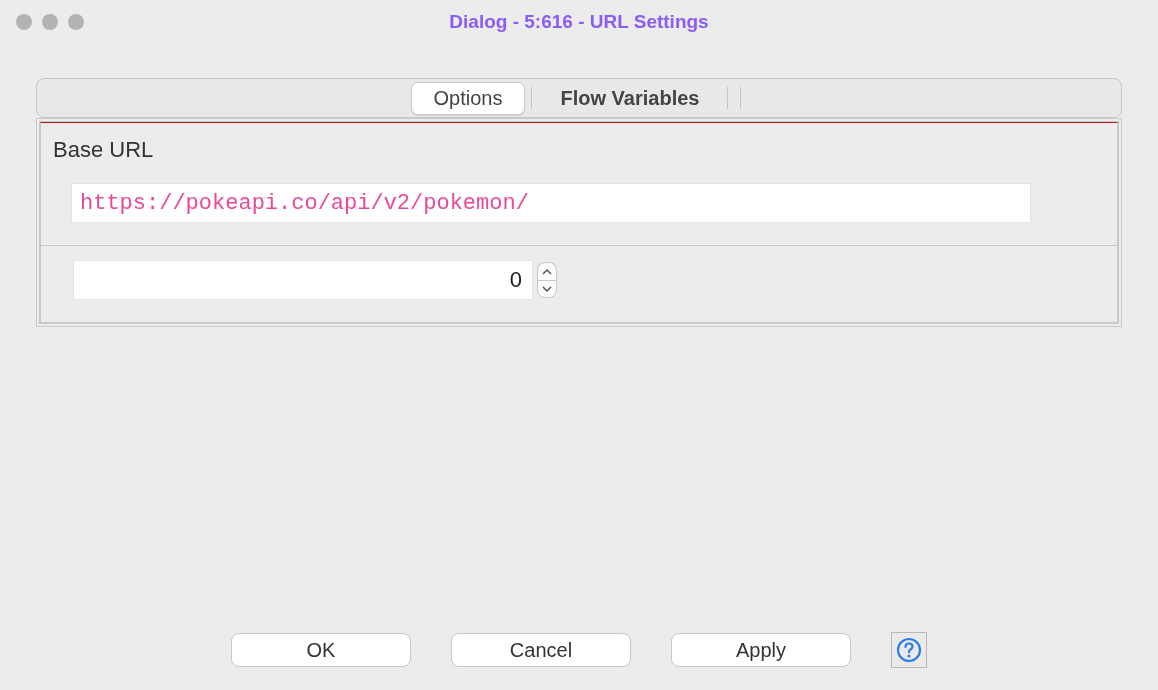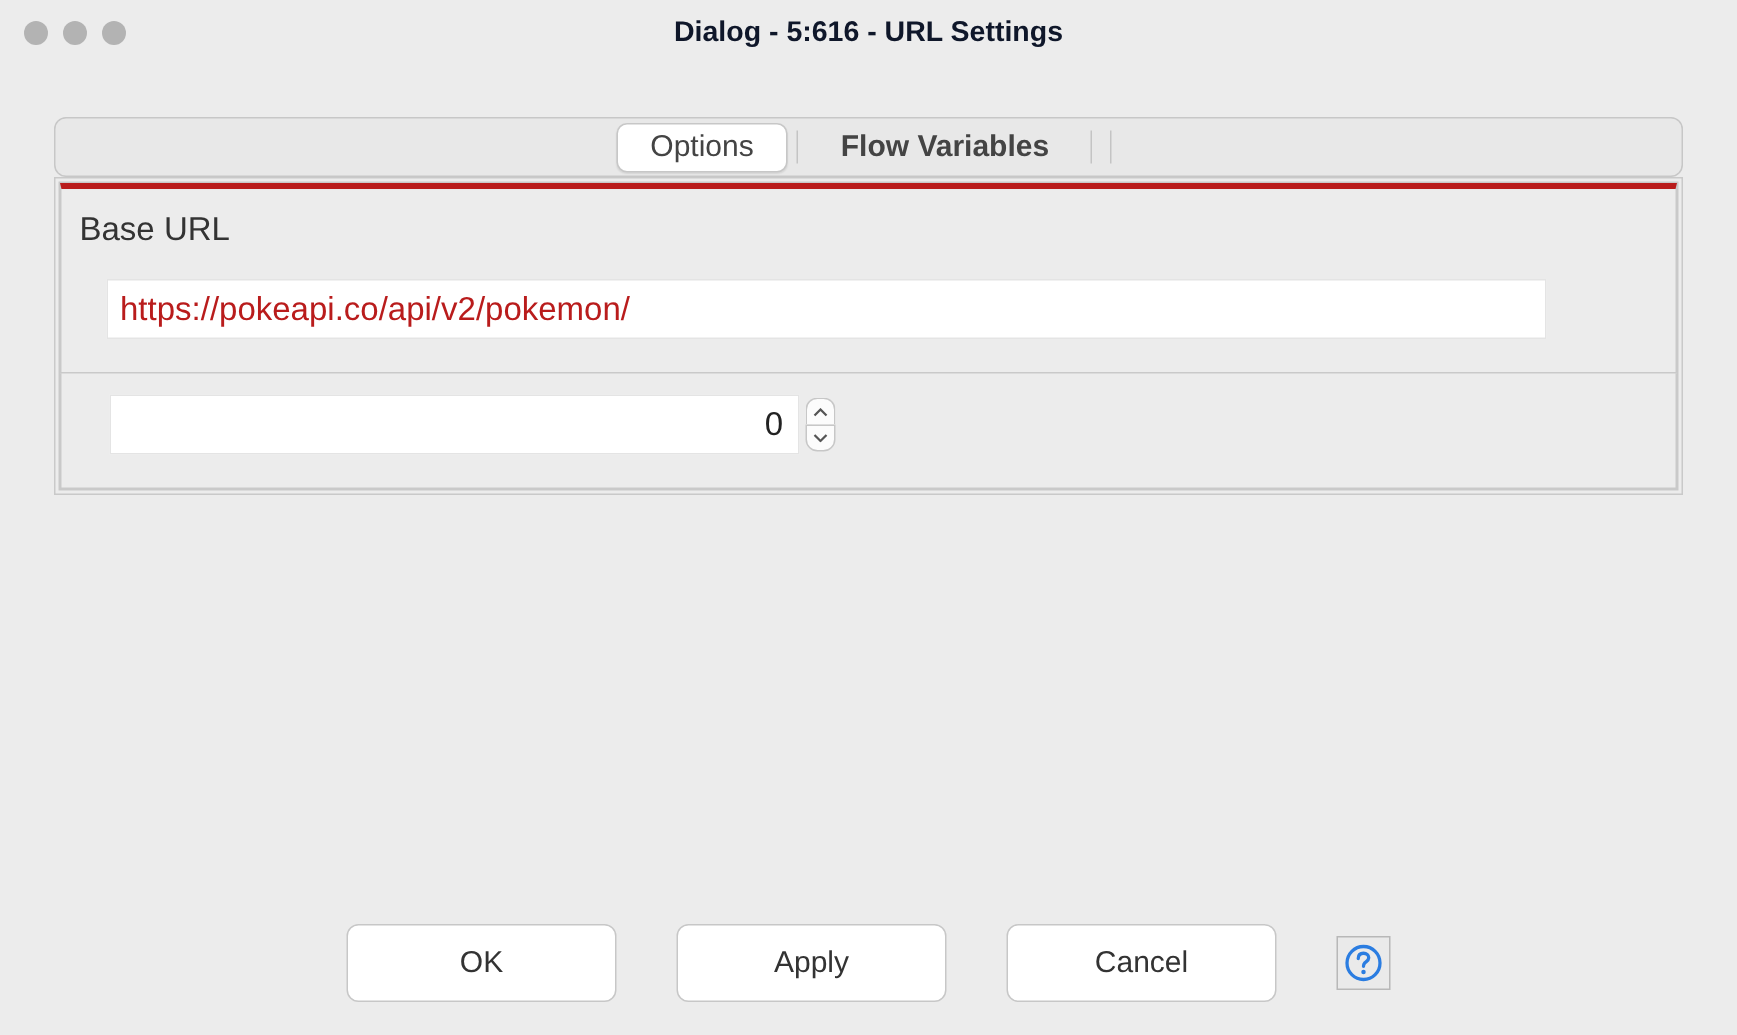--- a/index.html
+++ b/index.html
@@ -34,21 +34,21 @@
       width: 16px;
       height: 16px;
       border-radius: 50%;
       background: #b3b3b3;
     }
     .window-title {
       flex: 1;
       text-align: center;
       font-size: 19px;
       font-weight: 600;
-      color: #0f172a;
+      color: #8b5cf6;
     }
     .content-area {
       padding: 34px 36px 0 36px;
     }
     .tabbar-wrap {
       position: relative;
       height: 32px;
     }
     .tabbar {
       display: flex;
@@ -89,39 +89,39 @@
     }
     .panel-inner {
       border: 1px solid #c9c9c9;
     }
     .group {
       border: 1px solid #c9c9c9;
       border-top: none;
       padding: 14px 14px 22px 14px;
     }
     .group:first-child {
-      border-top: 4px solid #b91c1c;
+      border-top: 1px solid #b91c1c;
       padding-left: 12px;
     }
     .group-label {
       font-size: 22px;
       color: #333;
       margin-bottom: 20px;
     }
     .text-input {
       display: block;
       width: calc(100% - 90px);
       margin-left: 18px;
       height: 40px;
       background: #ffffff;
       border: 1px solid #e4e4e4;
       font-size: 22px;
-      color: #b91c1c;
+      color: #ec4899;
       padding: 0 8px;
-      font-family: Liberation Sans, sans-serif;
+      font-family: Liberation Mono, monospace;
     }
     .spinner-row {
       display: flex;
       align-items: center;
       margin-left: 18px;
     }
     .spinner-input {
       width: 460px;
       height: 40px;
       background: #ffffff;
@@ -166,21 +166,21 @@
       bottom: 22px;
       left: 0;
       right: 0;
       display: flex;
       align-items: center;
       justify-content: center;
       gap: 40px;
     }
     .footer-btn {
       width: 180px;
-      height: 52px;
+      height: 34px;
       background: #ffffff;
       border: 1px solid #c7c7c7;
       border-radius: 8px;
       font-size: 20px;
       color: #333;
       cursor: pointer;
       font-family: inherit;
     }
     .help-btn {
       width: 36px;
@@ -248,22 +248,22 @@
       </div>
 
 
     </div>
   </div>
 
 </div>
 
 <div class="footer">
   <button class="footer-btn">OK</button>
+  <button class="footer-btn">Cancel</button>
   <button class="footer-btn">Apply</button>
-  <button class="footer-btn">Cancel</button>
   <div class="help-btn">
     <svg viewBox="0 0 28 28">
       <circle cx="14" cy="14" r="11" fill="none" stroke="#2b7de1" stroke-width="2.2"></circle>
       <path d="M10.5 11 C10.5 8.5 12 7.5 14 7.5 C16 7.5 17.5 8.6 17.5 10.5 C17.5 12.4 15.8 13 14.8 14 C14.2 14.6 14 15.2 14 16.2" fill="none" stroke="#2b7de1" stroke-width="2.2" stroke-linecap="round"></path>
       <circle cx="14" cy="20" r="1.5" fill="#2b7de1"></circle>
     </svg>
   </div>
 </div>
 
 </body></html>

